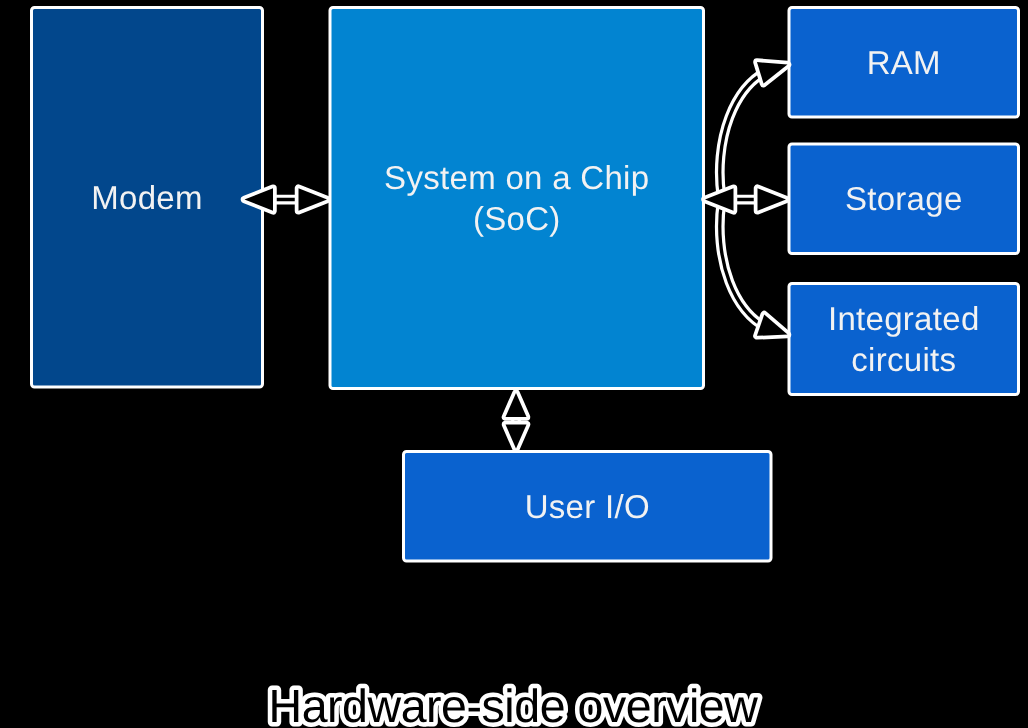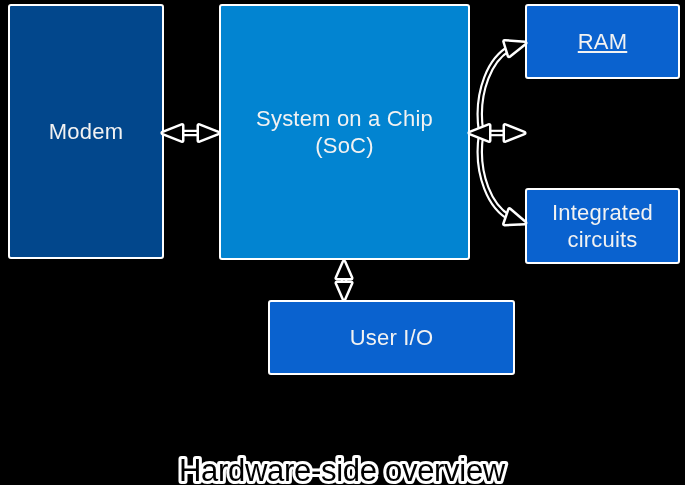--- a/index.html
+++ b/index.html
@@ -23,24 +23,24 @@
     display: flex;
     align-items: center;
     justify-content: center;
     text-align: center;
     color: var(--box-text, #f2f2f2);
     font-size: 22px;
     line-height: 1.23;
     letter-spacing: 0.2px;
   }
   .box span { display: inline-block; }
-  .modem   { left: 8px;   top: 4px;   width: 156px; height: 255px; background: var(--modem-fill, #02478C); }
+  .modem   { left: 20px;   top: 4px;   width: 156px; height: 255px; background: var(--modem-fill, #02478C); }
   .soc     { left: 219px; top: 4px;   width: 251px; height: 256px; background: var(--soc-fill, #0284D1); justify-content: center; }
   .soc span { max-width: 200px; }
-  .ram     { left: 525px; top: 4px;   width: 155px; height: 75px;  background: var(--peripheral-fill, #0A62CF); text-decoration: underline; }
+  .ram     { left: 525px; top: 4px;   width: 155px; height: 75px;  background: var(--peripheral-fill, #0A62CF); }
   .storage { left: 525px; top: 95px;  width: 155px; height: 75px;  background: var(--peripheral-fill, #0A62CF); }
   .ic      { left: 525px; top: 188px; width: 155px; height: 76px;  background: var(--peripheral-fill, #0A62CF); }
   .ic span { max-width: 125px; }
   .userio  { left: 220px; top: 300px; width: 247px; height: 75px;  background: var(--peripheral-fill, #0A62CF); margin-left: 48px; }
   svg.overlay {
     position: absolute;
     left: 0; top: 0;
     width: 685px;
     height: 485px;
     pointer-events: none;
@@ -72,20 +72,23 @@
   </div>
 
   <div class="box soc">
     <span>System on a Chip (SoC)</span>
   </div>
 
   <div class="box ram">
     <span>RAM</span>
   </div>
 
+  <div class="box storage">
+    <span>Storage</span>
+  </div>
 
   <div class="box ic">
     <span>Integrated circuits</span>
   </div>
 
   <div class="box userio">
     <span>User I/O</span>
   </div>
 
   <svg class="overlay" viewBox="0 0 685 485">

